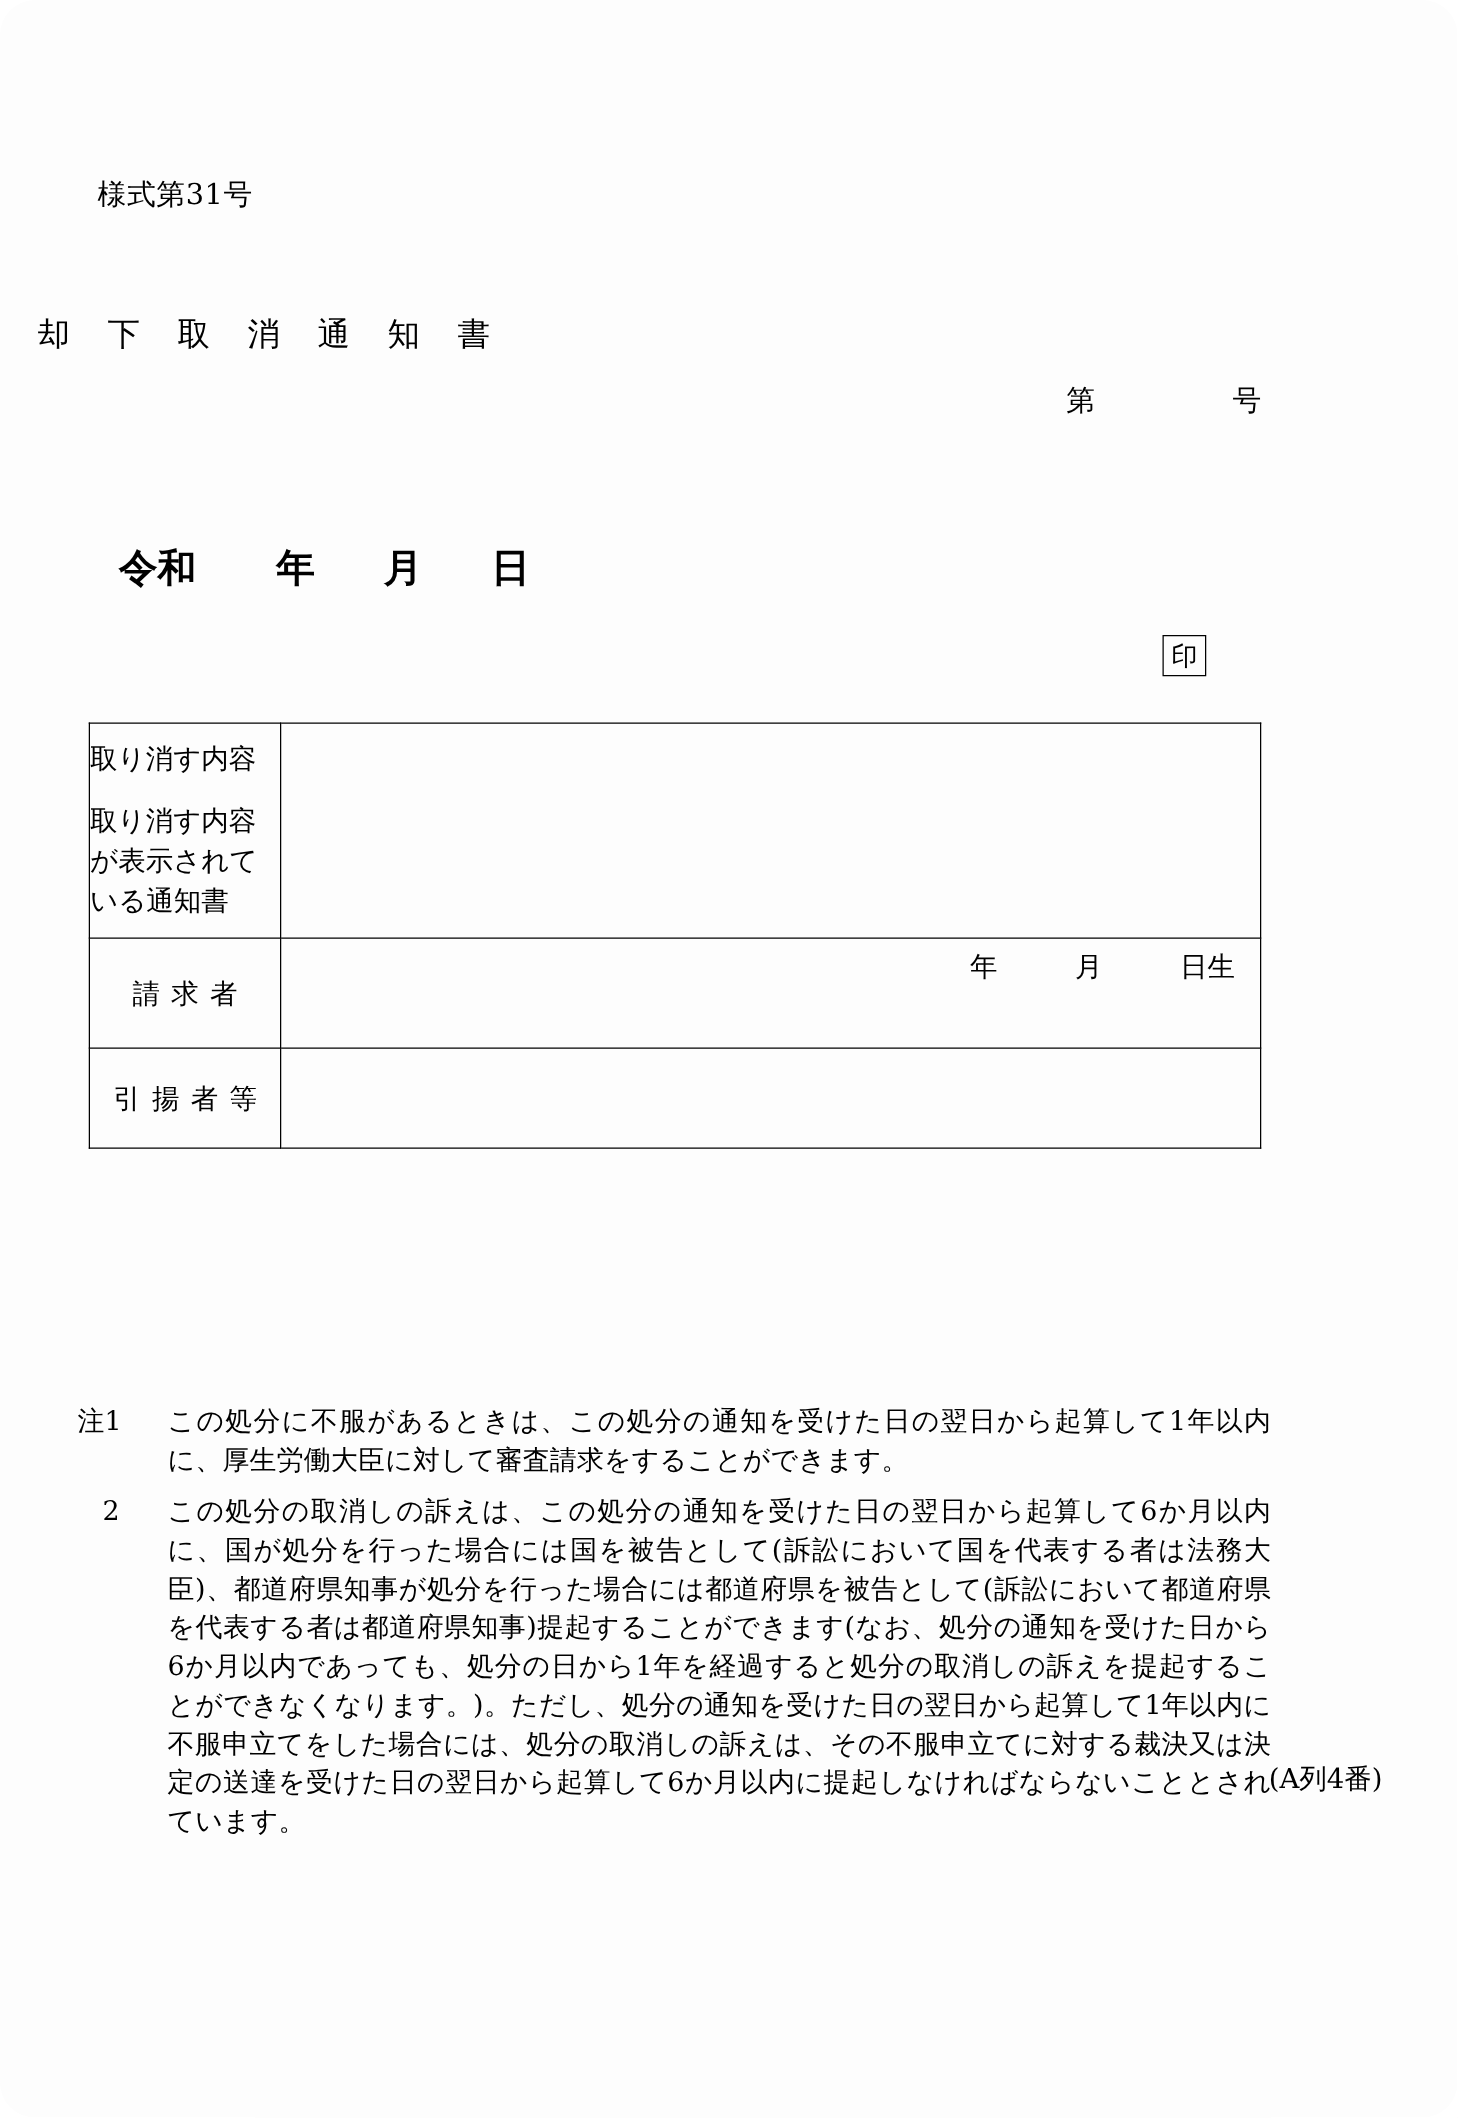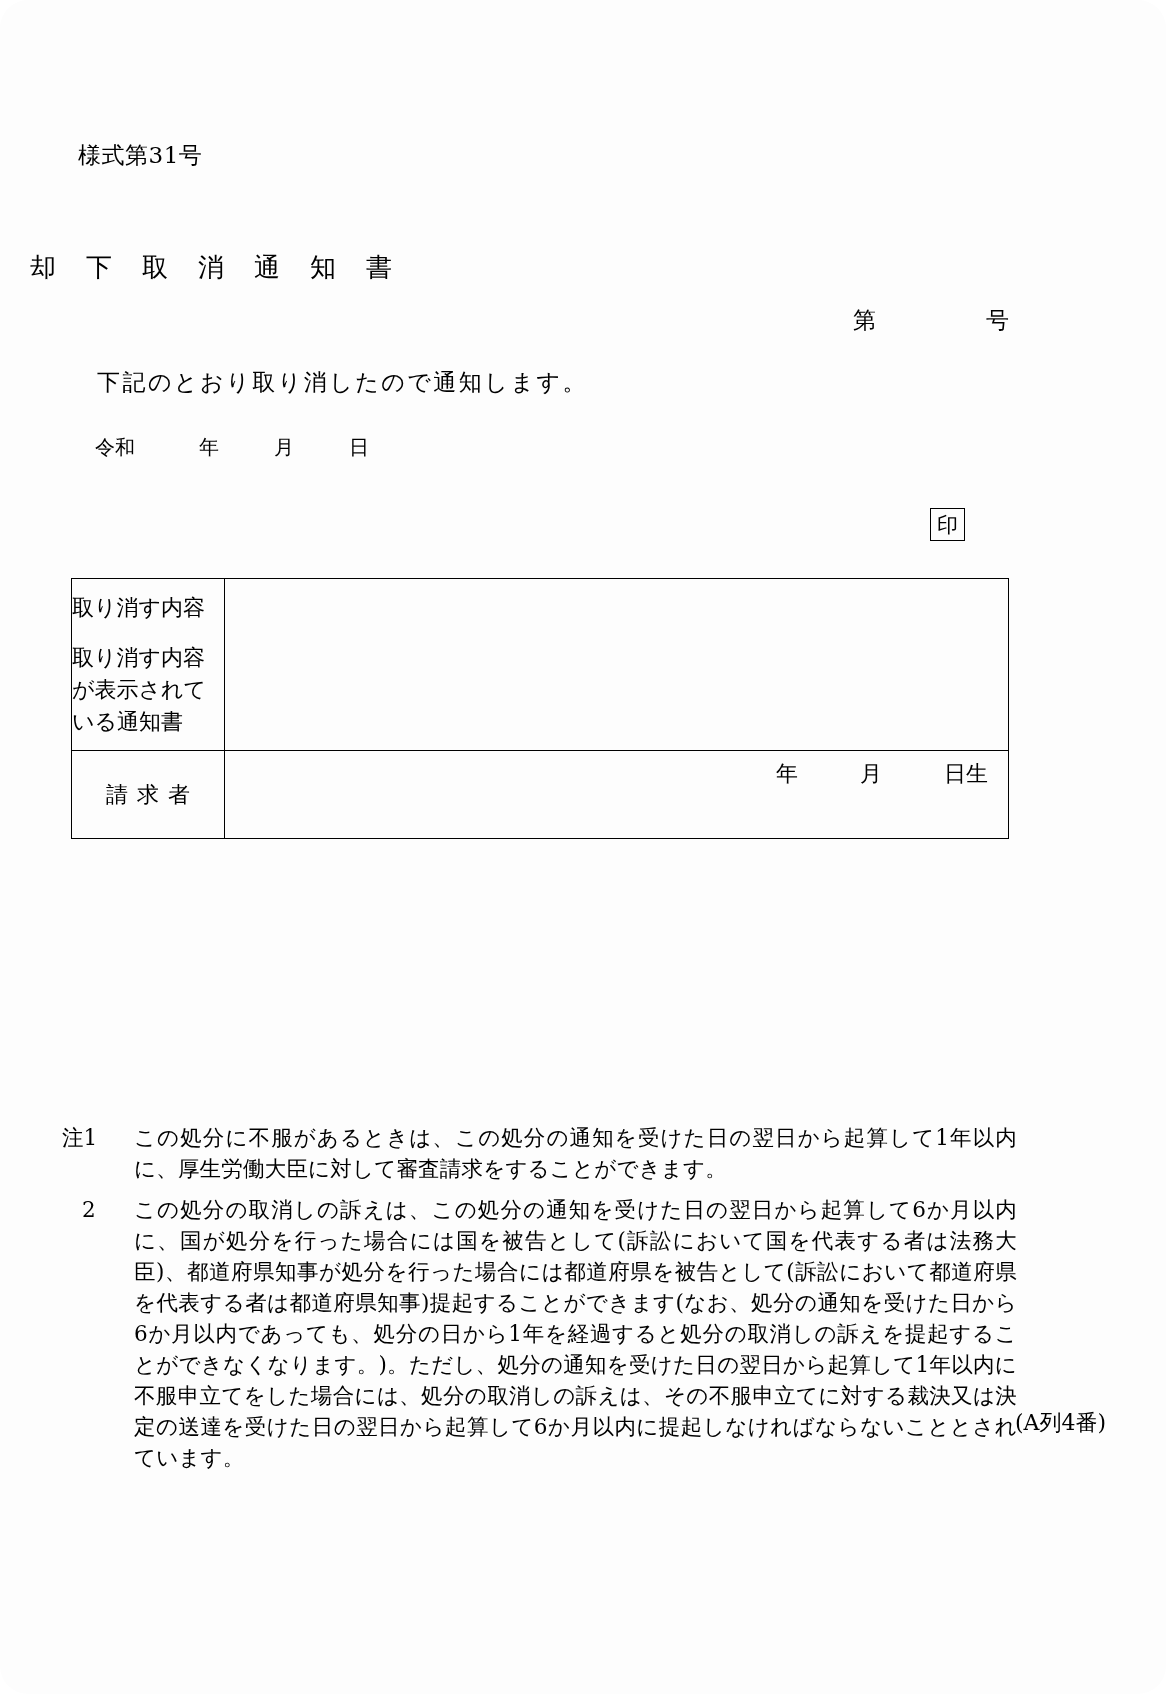--- a/index.html
+++ b/index.html
@@ -61,22 +61,23 @@
     top: 367px;
     font-size: 23px;
     letter-spacing: 2.5px;
     white-space: nowrap;
   }
 
   .date-line {
     position: absolute;
     left: 95px;
     top: 434px;
-    font-size: 20px;
-    white-space: nowrap;
+    font-size: 31px;
+    white-space: nowrap;
+    font-weight: bold;
   }
   .date-line .g1 { display: inline-block; width: 64px; }
   .date-line .g2 { display: inline-block; width: 55px; }
   .date-line .g3 { display: inline-block; width: 55px; }
 
   .signature {
     position: absolute;
     left: 583px;
     top: 496px;
     font-size: 23px;
@@ -190,21 +191,20 @@
 <div class="page">
 
   <div class="form-no">様式第31号</div>
 
   <div class="doc-title">却下取消通知書</div>
 
   <div class="doc-number">
     <span>第</span><span class="gap"></span><span>号</span>
   </div>
 
-  <div class="lead-text">下記のとおり取り消したので通知します。</div>
 
   <div class="date-line">
     <span>令和</span><span class="g1"></span><span>年</span><span class="g2"></span><span>月</span><span class="g3"></span><span>日</span>
   </div>
 
 
   <div class="seal-box">印</div>
 
   <table class="form-table">
     <tbody>
@@ -221,20 +221,24 @@
     <tr class="r2">
       <td class="lbl-col cell-label-center">請求者</td>
       <td>
         <div class="claimant-body">
           <div class="birth-line">
             <span>年</span><span class="bg"></span><span>月</span><span class="bg"></span><span>日生</span>
           </div>
         </div>
       </td>
     </tr>
+    <tr class="r3">
+      <td class="lbl-col cell-label-center">引揚者等</td>
+      <td></td>
+    </tr>
   </tbody>
     </table>
 
   <div class="notes">
     <div class="note note-1">
       <span class="note-marker">注1</span>
       <span class="note-body">この処分に不服があるときは、この処分の通知を受けた日の翌日から起算して1年以内に、厚生労働大臣に対して審査請求をすることができます。</span>
     </div>
     <div class="note note-2">
       <span class="note-marker">2</span>

